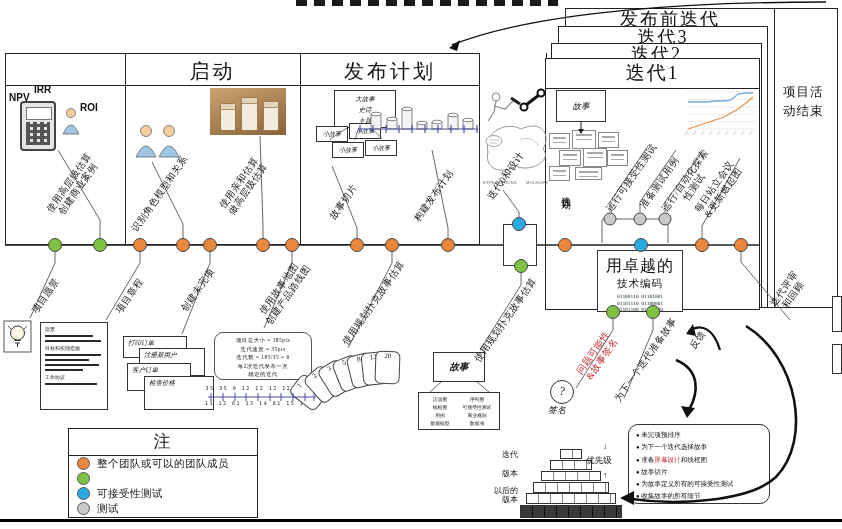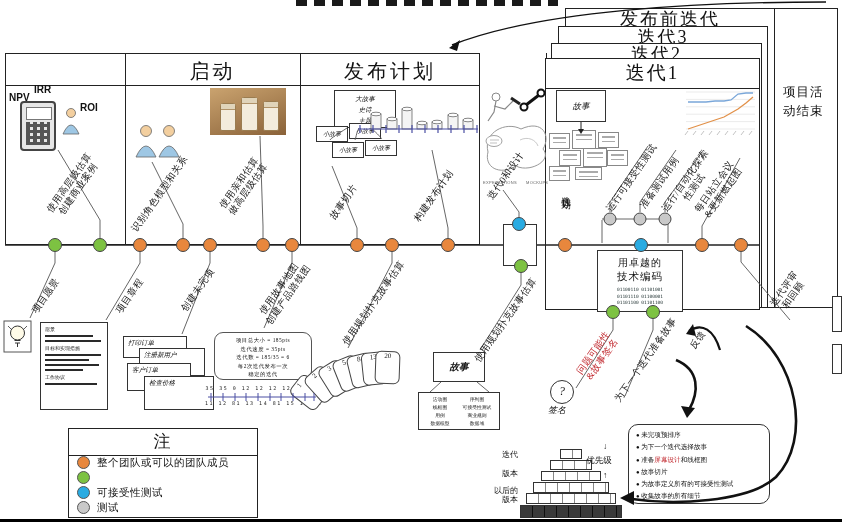--- a/index.html
+++ b/index.html
@@ -31,21 +31,21 @@
         font-family:"DejaVu Sans Mono",monospace;white-space:nowrap}
   .pcard{position:absolute;width:25px;height:33px;background:#fff;border:1.3px solid #444;border-radius:6px;
          box-sizing:border-box;text-align:center;font-size:7px;line-height:9px}
   .prow{position:absolute;border:1px solid #333;box-sizing:border-box;
         background:repeating-linear-gradient(90deg,#fff 0 11px,#888 11px 12px)}
   .prow-dark{background:repeating-linear-gradient(90deg,#3a3a3a 0 11px,#101010 11px 12px)}
   .pyl{position:absolute;font-size:8px;line-height:9px;text-align:right;white-space:pre-line}
   .prio{position:absolute;font-size:8.5px;text-align:center}
   .bli{font-size:6.6px;line-height:12.3px;white-space:nowrap}
   .bli::before{content:"● ";font-size:6px}
-  .lgrow{display:flex;height:15px;padding-left:8px}
+  .lgrow{display:flex;align-items:center;height:15px;padding-left:8px}
   .lgdot{width:11px;height:11px;border-radius:50%;border:1px solid #555;margin-right:7px;flex:0 0 auto}
   .c-orange{background:#E8873D}.c-green{background:#7DC242}.c-blue{background:#29ABE2}.c-gray{background:#C9C9C9}
   .lglabel{font-size:10.5px;letter-spacing:.5px}
   .calc{position:absolute;left:20px;top:101px;width:36px;height:50px;border:2px solid #444;border-radius:4px;
         background:#e6e6e6;box-sizing:border-box}
   .calc-screen{position:absolute;left:4px;top:4px;width:24px;height:11px;background:#fff;border:1px solid #777}
   .calc-keys{position:absolute;left:4px;top:19px;width:24px;height:23px;
              background-image:repeating-linear-gradient(90deg,#555 0 4px,transparent 4px 7px),
                               repeating-linear-gradient(0deg,#555 0 3px,transparent 3px 6px)}
   .coffee{position:absolute;left:210px;top:88px;width:76px;height:47px;
@@ -144,21 +144,21 @@
   <div class="tbox" style="left:549px;top:166px;width:21px;height:15px">
       <div class="tb-line"></div>
       <div class="tb-line"></div>
     </div>
   <div class="tbox" style="left:575px;top:167px;width:27px;height:13px">
       <div class="tb-line"></div>
       <div class="tb-line"></div>
     </div>
 
   <div class="smallbox" style="left:597px;top:250px;width:86px;height:62px;border-width:1.1px">
-    <div style="font-size:10px;margin-top:5px;letter-spacing:1px">用卓越的</div>
+    <div style="font-size:16px;margin-top:5px;letter-spacing:1px">用卓越的</div>
     <div style="font-size:10.5px;letter-spacing:1px">技术编码</div>
     <div style="font-family:'DejaVu Sans Mono',monospace;font-size:4.5px;line-height:6.5px;color:#233;margin-top:3px">01100110 01101001</div>
     <div style="font-family:'DejaVu Sans Mono',monospace;font-size:4.5px;line-height:6.5px;color:#233">01101110 01100001</div>
     <div style="font-family:'DejaVu Sans Mono',monospace;font-size:4.5px;line-height:6.5px;color:#233">01101100 01101100</div>
   </div>
 
   <div class="smallbox" style="left:503px;top:224px;width:34px;height:42px;border-width:1.1px"></div>
 
   <div class="abs" style="left:550px;top:380px;width:22px;height:22px;border:1px solid #333;border-radius:50%;text-align:center;font-size:12px;line-height:21px;font-style:italic">?</div>
   <div class="abs it" style="left:548px;top:404px;font-size:9px">签名</div>

